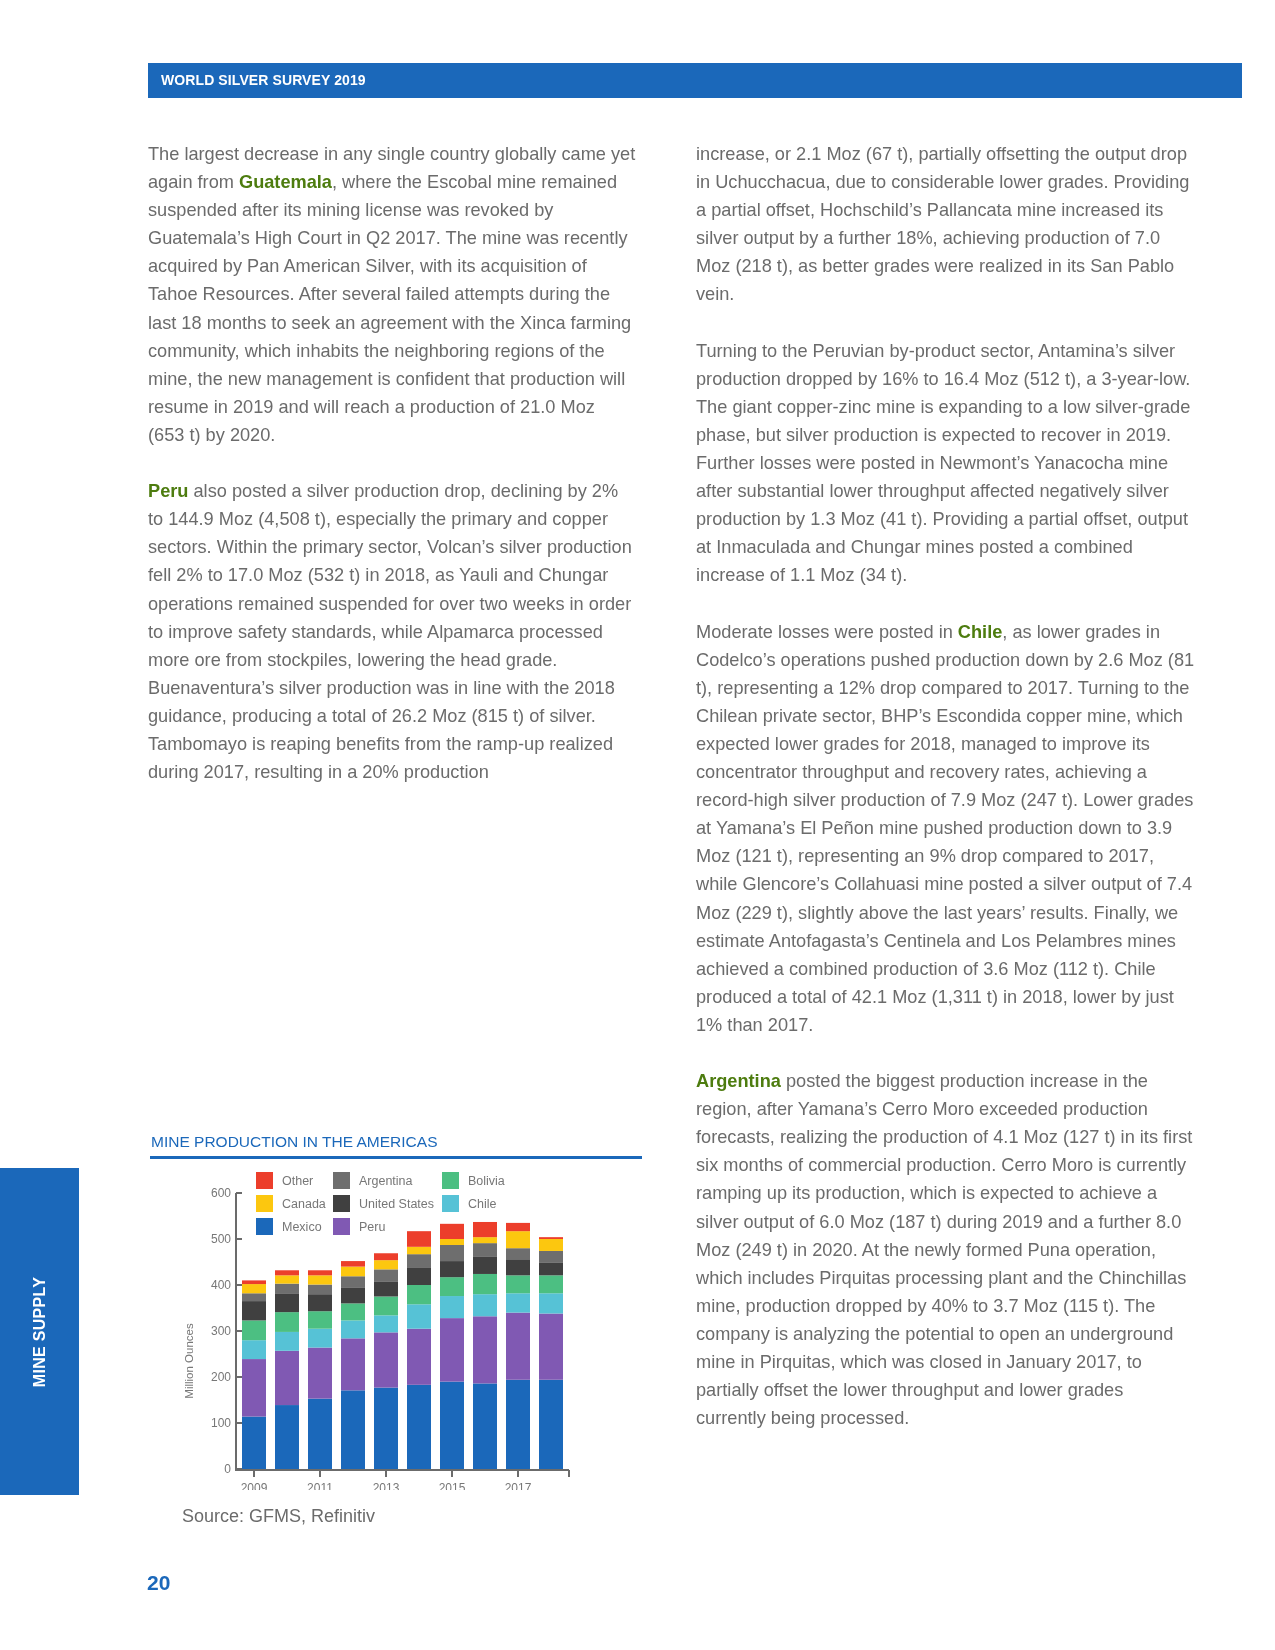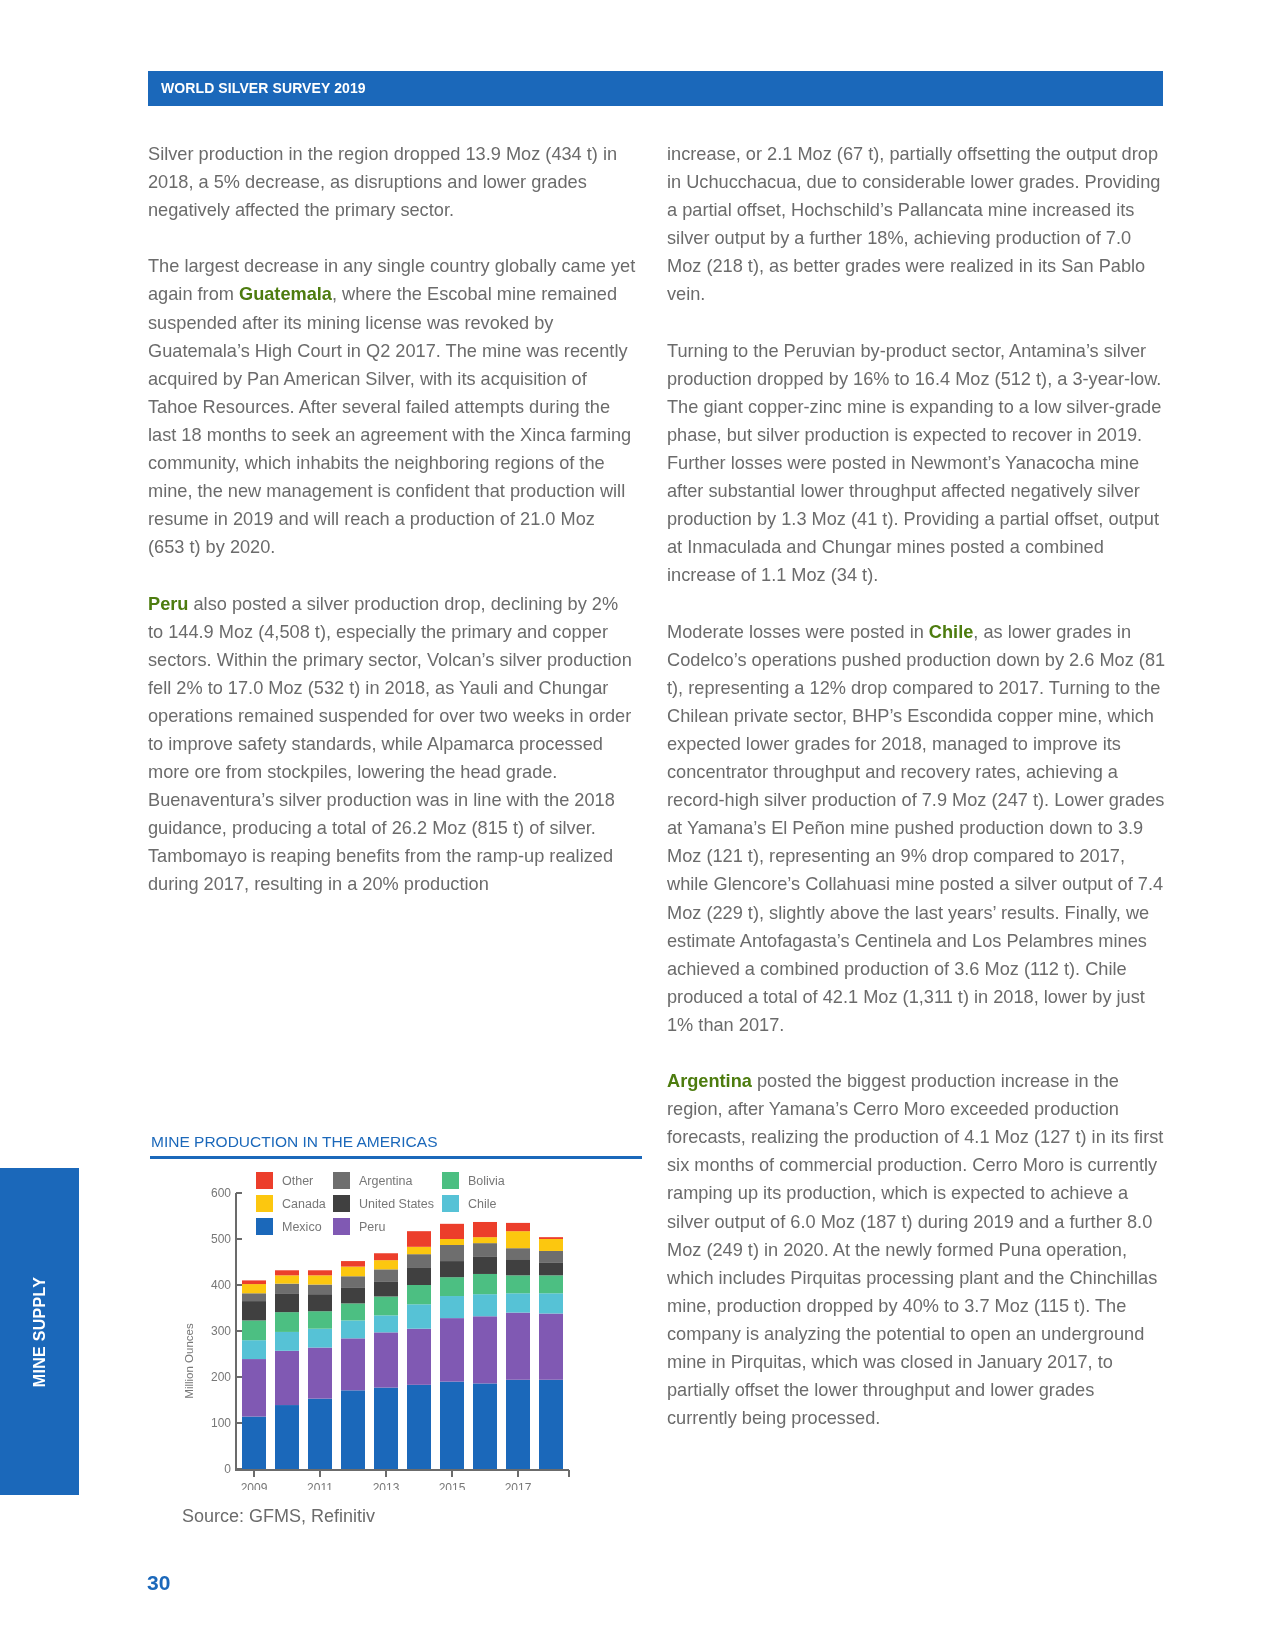--- a/index.html
+++ b/index.html
@@ -1,43 +1,42 @@
 <!DOCTYPE html>
 <html><head>
 <meta charset="utf-8">
 <style>
   html, body { margin:0; padding:0; }
   body { width:1275px; height:1650px; background:#ffffff; position:relative; overflow:hidden;
          font-family:"Liberation Sans", sans-serif; color:#6b6b6b; }
-  .header-bar { position:absolute; left:148px; top:71px; width:1015px; height:35px; background:#1b68ba; }
+  .header-bar { position:absolute; left:148px; top:63px; width:1094px; height:35px; background:#1b68ba; }
   .header-title { position:absolute; left:13px; top:9px; color:#fff; font-weight:bold; font-size:14px; letter-spacing:0.1px; }
   .col { position:absolute; top:140px; width:488px; font-size:18.2px; line-height:28.1px; color:#6b6b6b; }
   .col-left { left:148px; }
-  .col-right { left:667px; width:500px; }
+  .col-right { left:696px; width:500px; }
   .col p { margin:0 0 28.1px 0; }
   .col b { color:#4d7c0f; font-weight:bold; }
   .section-heading { color:#1b68ba; font-weight:bold; font-size:20px; margin:0 0 30px 0 !important; line-height:28px; }
   .chart-title { position:absolute; left:151px; top:1133px; color:#1b68ba; font-size:15.5px;text-align:right; }
   .chart-rule { position:absolute; left:150px; top:1156px; width:492px; height:3px; background:#1b68ba; }
   #chart { position:absolute; left:170px; top:1160px; }
   .source { position:absolute; left:182px; top:1506px; font-size:18px; color:#6b6b6b; }
   .side-tab { position:absolute; left:0; top:1168px; width:79px; height:327px; background:#1b68ba; }
   .side-tab-label { position:absolute; left:50%; top:50%; transform:translate(-50%,-50%) rotate(-90deg);
                     color:#fff; font-weight:bold; font-size:16px; white-space:nowrap; letter-spacing:0.3px; }
   .page-number { position:absolute; left:147px; top:1571px; color:#1b68ba; font-weight:bold; font-size:21px; }
 </style>
 </head>
 <body>
 
 <div class="header-bar">
   <span class="header-title">WORLD SILVER SURVEY 2019</span>
 </div>
 
 <div class="col col-left">
-  <p>Silver production in the region dropped 13.9 Moz (434 t) in 2018, a 5% decrease, as disruptions and lower grades negatively affected the primary sector.</p>
   <p><span>The largest decrease in any single country globally came yet again from </span><b>Guatemala</b><span>, where the Escobal mine remained suspended after its mining license was revoked by Guatemala’s High Court in Q2 2017. The mine was recently acquired by Pan American Silver, with its acquisition of Tahoe Resources. After several failed attempts during the last 18 months to seek an agreement with the Xinca farming community, which inhabits the neighboring regions of the mine, the new management is confident that production will resume in 2019 and will reach a production of 21.0 Moz (653 t) by 2020.</span></p>
   <p><b>Peru</b><span> also posted a silver production drop, declining by 2% to 144.9 Moz (4,508 t), especially the primary and copper sectors. Within the primary sector, Volcan’s silver production fell 2% to 17.0 Moz (532 t) in 2018, as Yauli and Chungar operations remained suspended for over two weeks in order to improve safety standards, while Alpamarca processed more ore from stockpiles, lowering the head grade. Buenaventura’s silver production was in line with the 2018 guidance, producing a total of 26.2 Moz (815 t) of silver. Tambomayo is reaping benefits from the ramp-up realized during 2017, resulting in a 20% production</span></p>
 </div>
 
 <div class="col col-right">
   <p>increase, or 2.1 Moz (67 t), partially offsetting the output drop in Uchucchacua, due to considerable lower grades. Providing a partial offset, Hochschild’s Pallancata mine increased its silver output by a further 18%, achieving production of 7.0 Moz (218 t), as better grades were realized in its San Pablo vein.</p>
   <p>Turning to the Peruvian by-product sector, Antamina’s silver production dropped by 16% to 16.4 Moz (512 t), a 3-year-low. The giant copper-zinc mine is expanding to a low silver-grade phase, but silver production is expected to recover in 2019. Further losses were posted in Newmont’s Yanacocha mine after substantial lower throughput affected negatively silver production by 1.3 Moz (41 t). Providing a partial offset, output at Inmaculada and Chungar mines posted a combined increase of 1.1 Moz (34 t).</p>
   <p><span>Moderate losses were posted in </span><b>Chile</b><span>, as lower grades in Codelco’s operations pushed production down by 2.6 Moz (81 t), representing a 12% drop compared to 2017. Turning to the Chilean private sector, BHP’s Escondida copper mine, which expected lower grades for 2018, managed to improve its concentrator throughput and recovery rates, achieving a record-high silver production of 7.9 Moz (247 t). Lower grades at Yamana’s El Peñon mine pushed production down to 3.9 Moz (121 t), representing an 9% drop compared to 2017, while Glencore’s Collahuasi mine posted a silver output of 7.4 Moz (229 t), slightly above the last years’ results. Finally, we estimate Antofagasta’s Centinela and Los Pelambres mines achieved a combined production of 3.6 Moz (112 t). Chile produced a total of 42.1 Moz (1,311 t) in 2018, lower by just 1% than 2017.</span></p>
   <p><b>Argentina</b><span> posted the biggest production increase in the region, after Yamana’s Cerro Moro exceeded production forecasts, realizing the production of 4.1 Moz (127 t) in its first six months of commercial production. Cerro Moro is currently ramping up its production, which is expected to achieve a silver output of 6.0 Moz (187 t) during 2019 and a further 8.0 Moz (249 t) in 2020. At the newly formed Puna operation, which includes Pirquitas processing plant and the Chinchillas mine, production dropped by 40% to 3.7 Moz (115 t). The company is analyzing the potential to open an underground mine in Pirquitas, which was closed in January 2017, to partially offset the lower throughput and lower grades currently being processed.</span></p>
 </div>
@@ -171,13 +170,13 @@
     <rect x="163" y="58" width="17" height="17" fill="#8059b3"></rect>
     <text x="189" y="71" font-size="12.5" fill="#777" font-family="Liberation Sans, sans-serif">Peru</text>
   </svg>
 
 <div class="source">Source: GFMS, Refinitiv</div>
 
 <div class="side-tab">
   <span class="side-tab-label">MINE SUPPLY</span>
 </div>
 
-<div class="page-number">30</div>
+<div class="page-number">20</div>
 
 </body></html>

